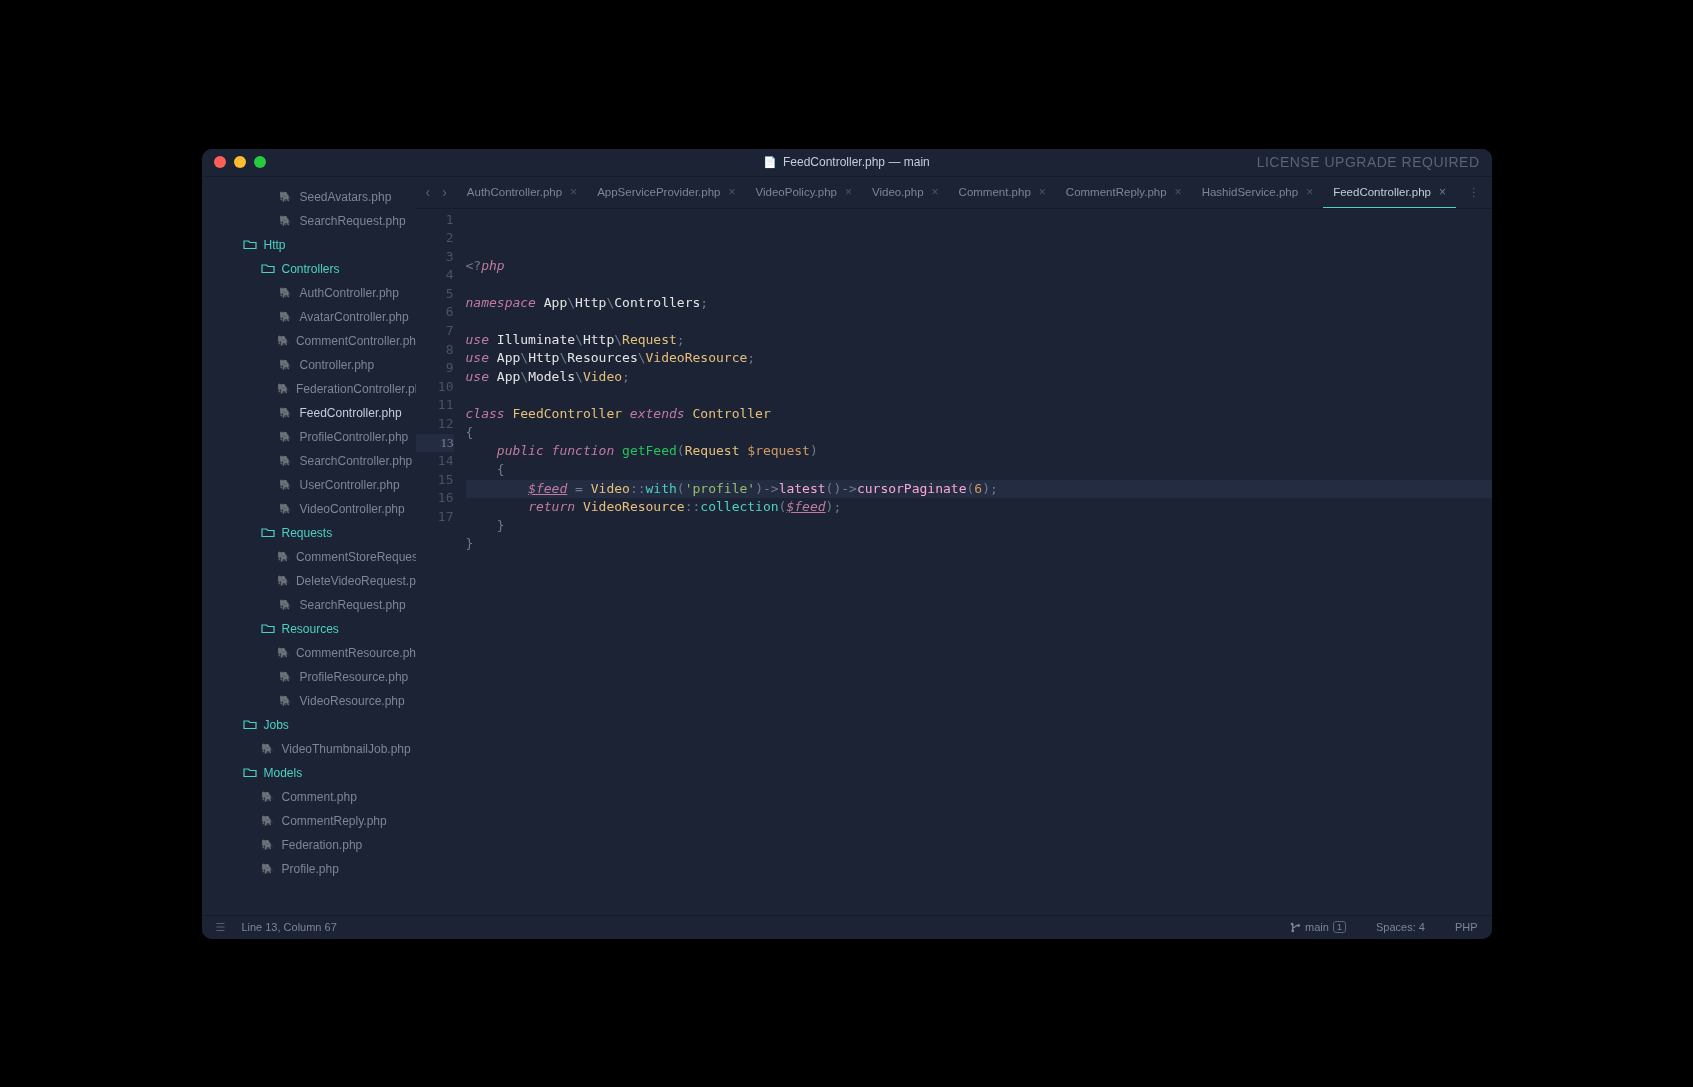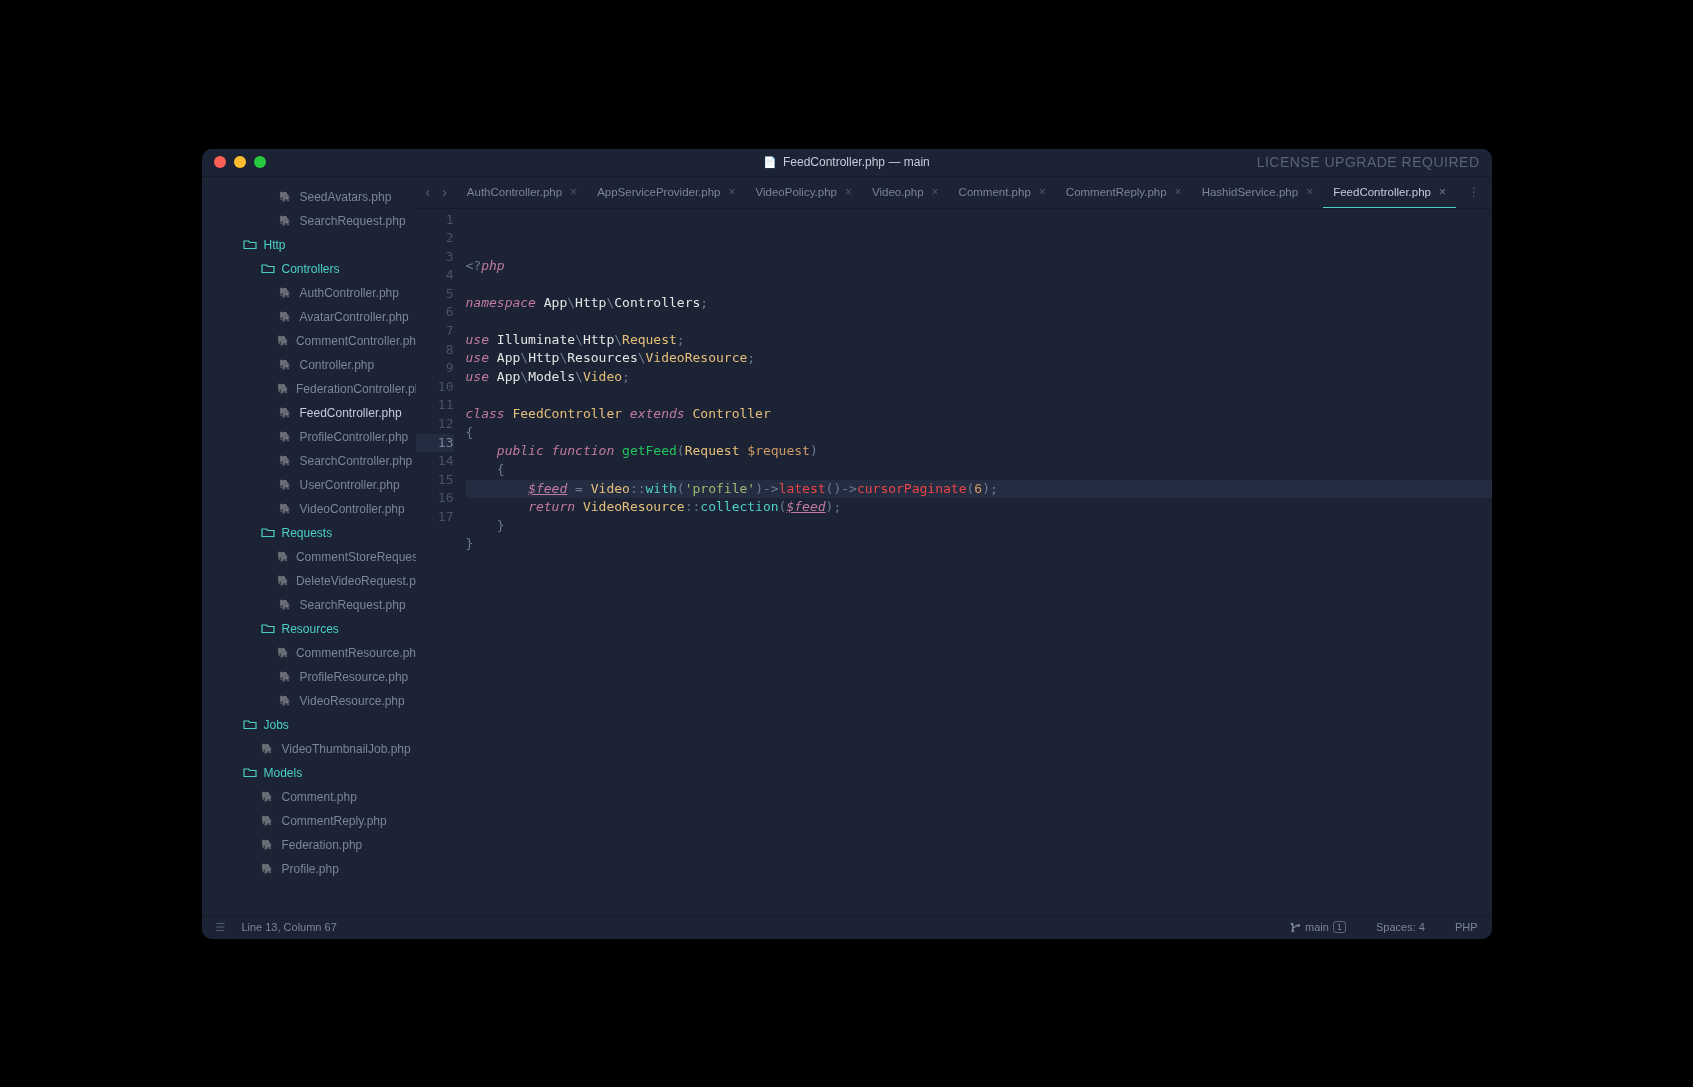--- a/index.html
+++ b/index.html
@@ -131,40 +131,40 @@
       padding-top: 2px;
     }
     .gutter {
       width: 50px;
       text-align: right;
       padding-right: 12px;
       color: #4a5266;
       user-select: none;
     }
     .gutter .lineno { height: 18.6px; }
-    .gutter .lineno.hl { background: #232c40; color: #7c8599; }
+    .gutter .lineno.hl { background: #232c40; color: #7c8599; font-family: Liberation Serif, serif; }
     .code {
       flex: 1;
       color: #c5ccdb;
       white-space: pre;
       margin-top: 46px;
     }
     .code .line { height: 18.6px; }
     .code .line.hl { background: #232c40; }
     .tok-kw { color: #c27ba0; font-style: italic; }
     .tok-ns { color: #e5e5e5; }
     .tok-sep { color: #6e7a8f; }
     .tok-cls { color: #e6c07b; }
     .tok-fn { color: #22c55e; }
     .tok-str { color: #98bd6f; }
     .tok-var { color: #c27ba0; font-style: italic; text-decoration: underline; }
     .tok-param { color: #d19a66; }
     .tok-num { color: #d19a66; }
     .tok-punc { color: #6e7a8f; }
-    .tok-method { color: #ef4444; }
+    .tok-method { color: #f9a8d4; }
     .tok-static { color: #4dd0c7; }
     .statusbar {
       height: 24px;
       background: #1b2334;
       border-top: 1px solid rgba(0,0,0,0.2);
       display: flex;
       align-items: center;
       font-size: 11px;
       color: #7c8599;
       padding: 0 14px;

